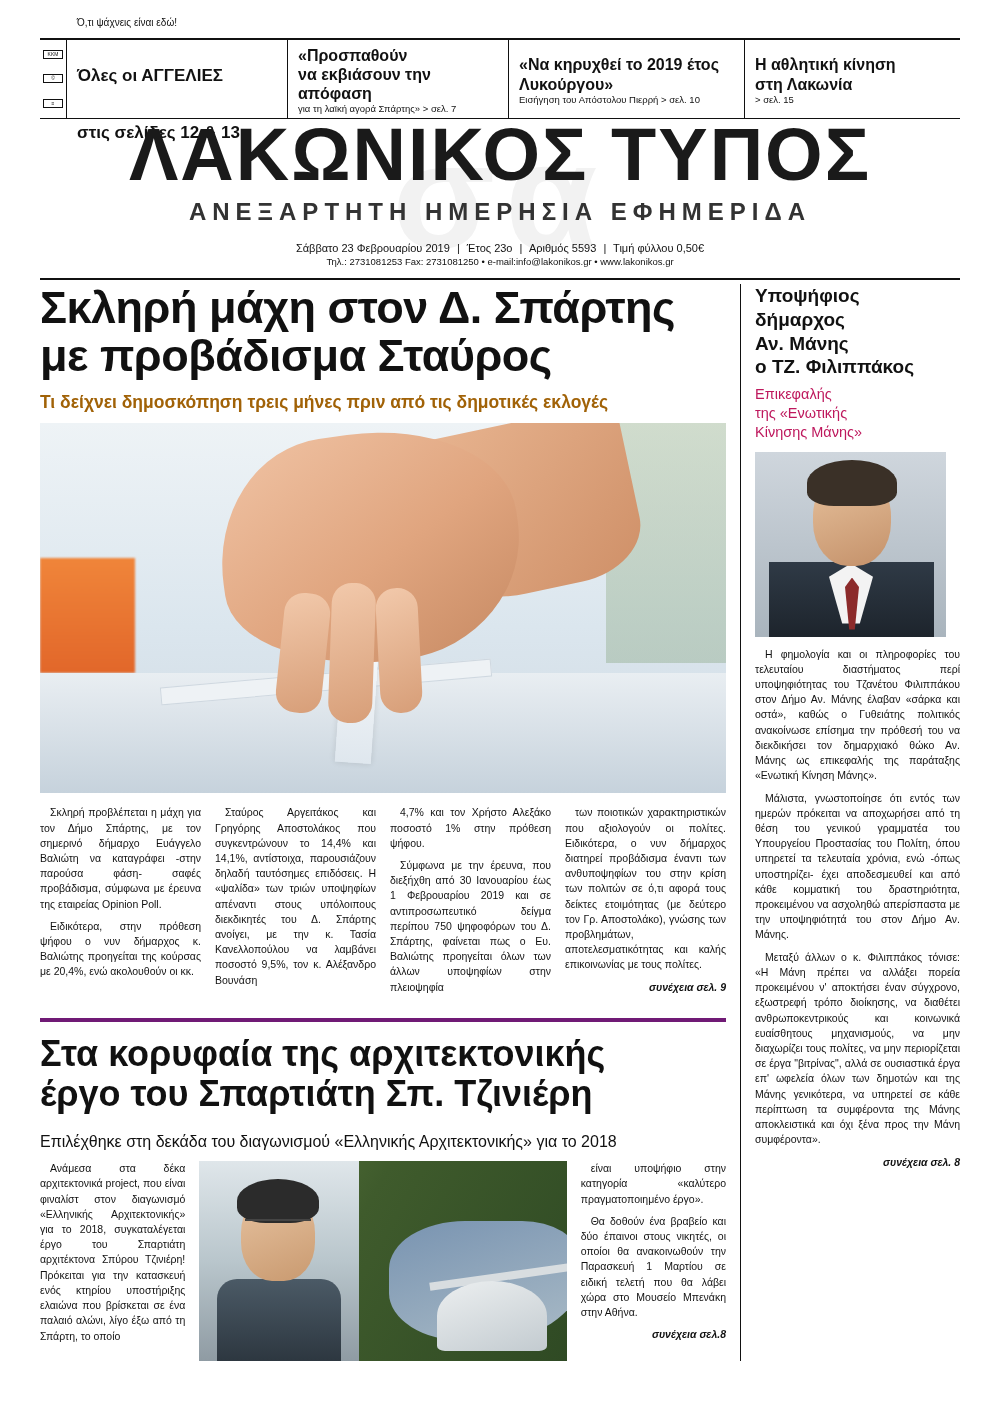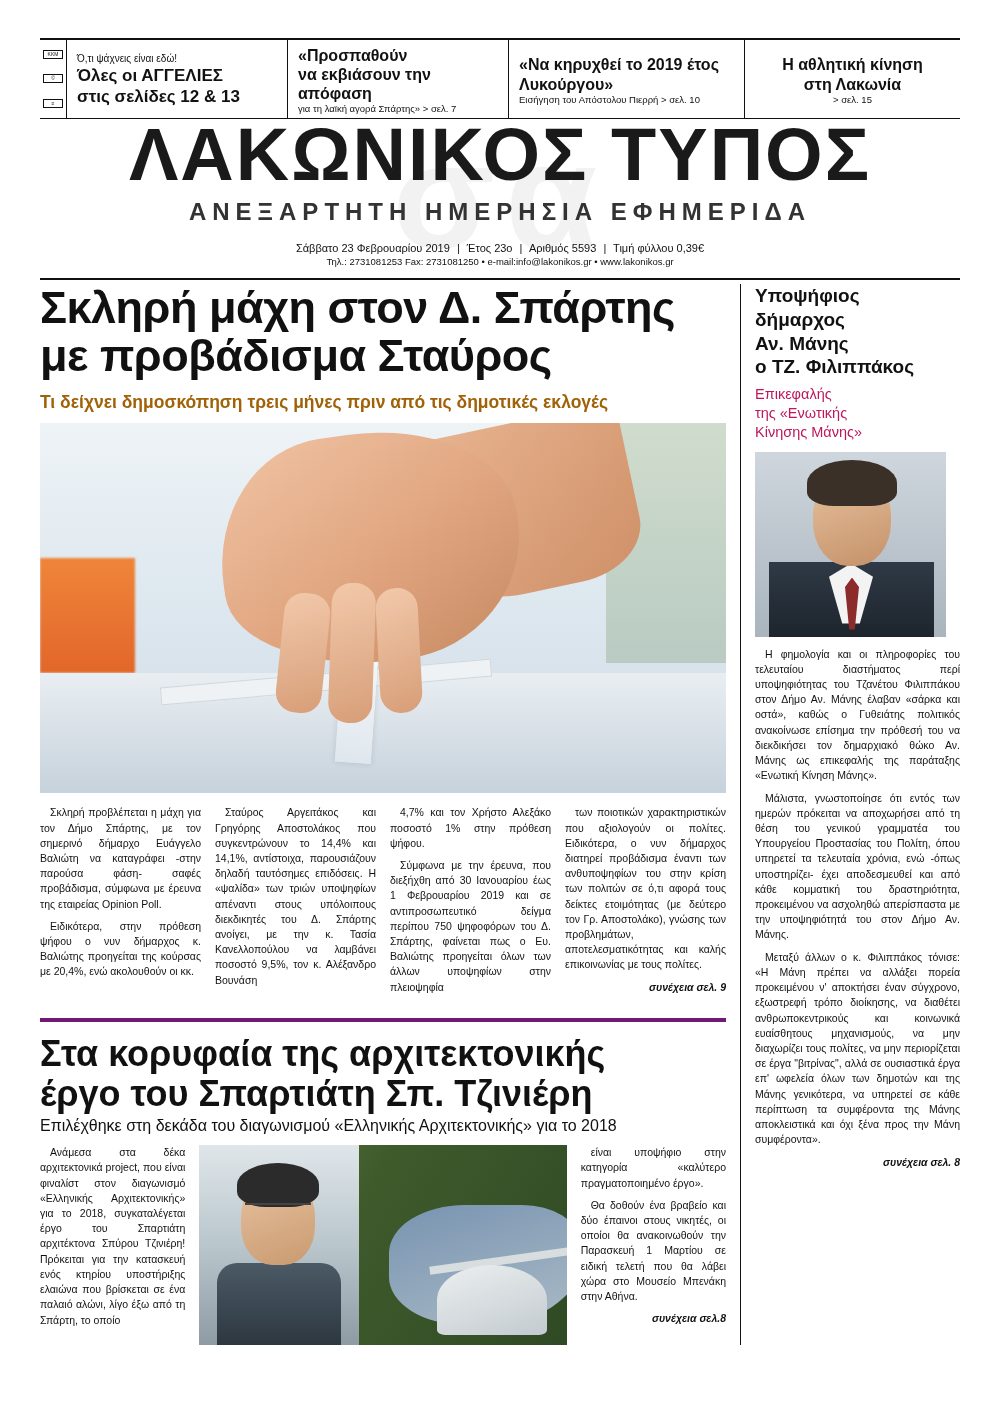--- a/index.html
+++ b/index.html
@@ -29,24 +29,24 @@
   .kkm .blk{
     font-size:5px;line-height:1;text-align:center;color:#111;
     border:1px solid #111;padding:1px;width:16px;
   }
   .teaser{
     border-right:1px solid #111;
     padding:6px 10px 4px 10px;
     display:flex;flex-direction:column;justify-content:center;
   }
   .teaser:last-child{border-right:none;}
-  .t1{width:200px;}
+  .t1{width:200px;gap:36px;}
   .t2{width:200px;}
   .t3{width:215px;}
-  .t4{width:auto;flex:1;text-align:center;}
+  .t4{width:auto;flex:1;}
   .teaser .small{font-size:10px;line-height:1.15;}
   .teaser .big{font-weight:bold;font-size:16px;line-height:1.2;}
   .teaser .bigger{font-weight:bold;font-size:17px;line-height:1.25;}
   .teaser .ref{font-size:9.5px;}
   
   .masthead{
     position:absolute;left:0;right:0;top:120px;text-align:center;
   }
   .ghost{
     position:absolute;left:0;right:0;top:-10px;
@@ -137,21 +137,21 @@
   .body-cols{
     display:flex;gap:14px;margin-top:12px;
   }
   .bcol{width:219px;font-size:10.5px;line-height:1.45;text-align:justify;color:#111;}
   .bcol p{margin:0 0 7px 0;text-indent:10px;}
   .bcol p.first{text-indent:10px;}
   .cont{font-style:italic;font-weight:bold;}
   
   .sec2{margin-top:16px;border-top:4px solid #701a75;padding-top:12px;}
   .headline2{font-size:36px;font-weight:bold;line-height:1.1;color:#111;}
-  .subhead2{font-size:16px;margin-top:4px;color:#111;}
+  .subhead2{font-size:16px;margin-top:20px;color:#111;}
   .sec2-body{display:flex;gap:14px;margin-top:10px;}
   .sec2-photo{
     width:440px;height:200px;position:relative;overflow:hidden;
     background:linear-gradient(120deg,#5d7a3f 0%,#3f5b2c 40%,#2f4a24 100%);
   }
   .p2-man{
     position:absolute;left:0;top:0;width:160px;height:200px;
     background:linear-gradient(180deg,#dfe6ea 0%, #b9c6cc 50%, #8f9ba3 100%);
   }
   .p2-face{
@@ -259,21 +259,21 @@
     <div class="ghost">σα</div>
     <div class="title">ΛΑΚΩΝΙΚΟΣ ΤΥΠΟΣ</div>
     <div class="subtitle">ΑΝΕΞΑΡΤΗΤΗ ΗΜΕΡΗΣΙΑ ΕΦΗΜΕΡΙΔΑ</div>
     <div class="issueline">
       <span>Σάββατο 23 Φεβρουαρίου 2019</span>
       <span class="sep">|</span>
       <span>Έτος 23ο</span>
       <span class="sep">|</span>
       <span>Αριθμός 5593</span>
       <span class="sep">|</span>
-      <span>Τιμή φύλλου 0,39€</span>
+      <span>Τιμή φύλλου 0,50€</span>
     </div>
     <div class="contactline">Τηλ.: 2731081253 Fax: 2731081250 • e-mail:info@lakonikos.gr • www.lakonikos.gr</div>
   </div>
 
   <div class="rule-main"></div>
 
   <div class="content">
     <div class="cols">
 
       <div class="left">

